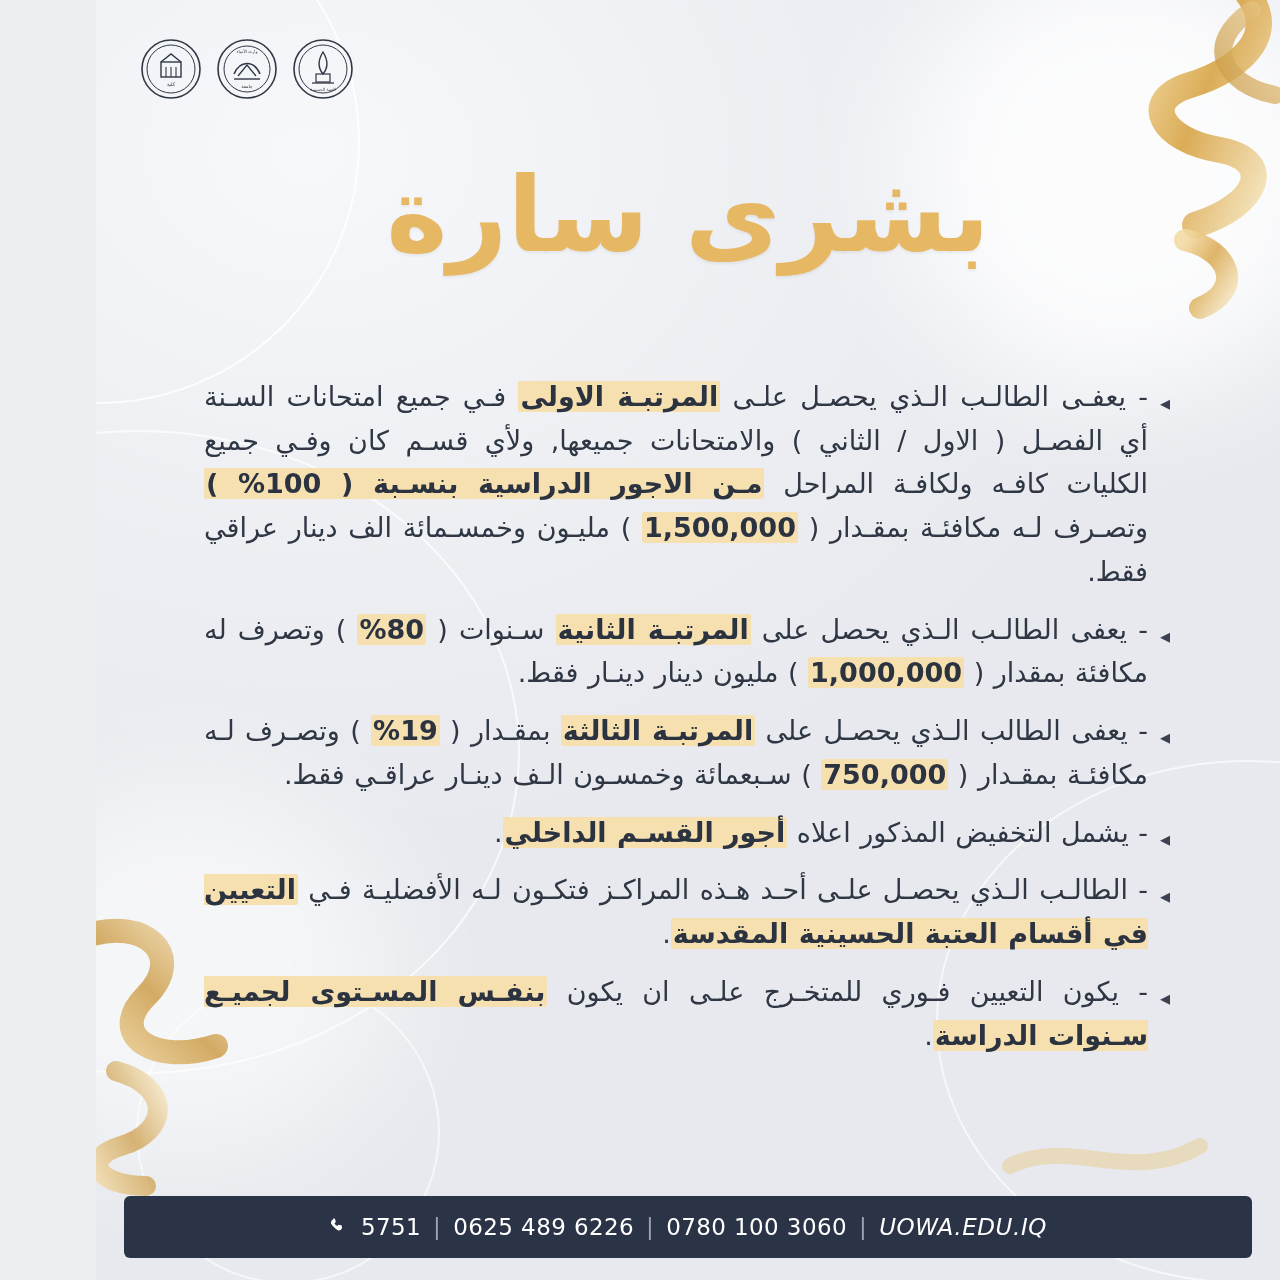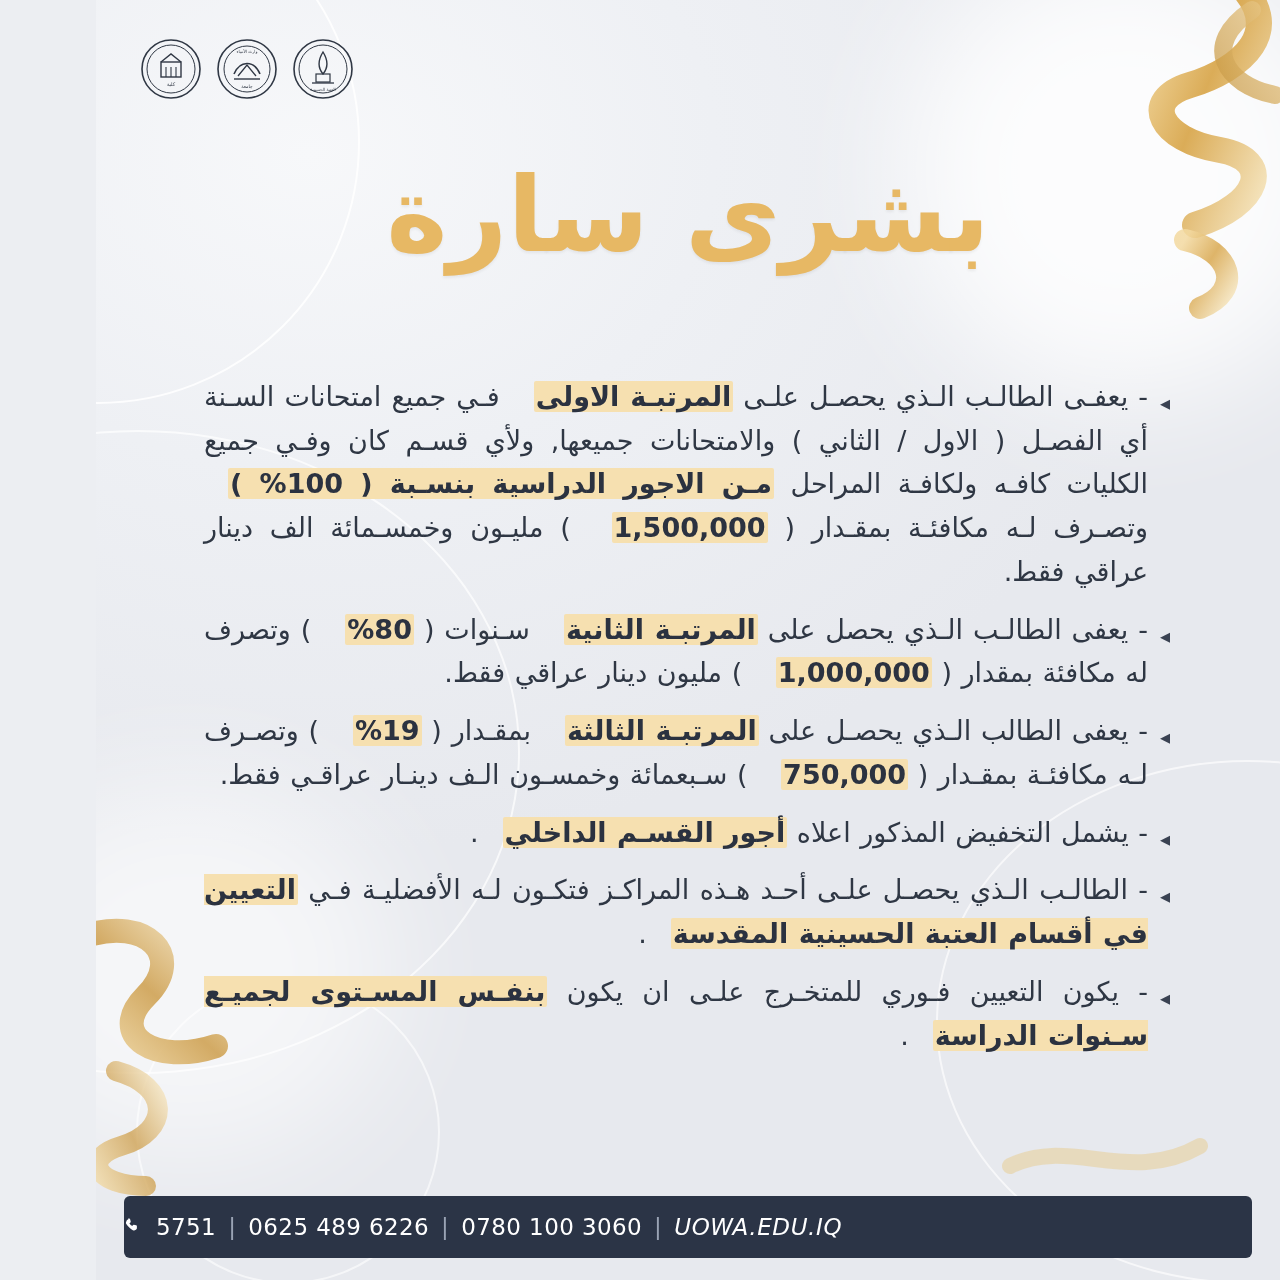--- a/index.html
+++ b/index.html
@@ -123,34 +123,34 @@
     text-align: justify;
     text-align-last: right;
     word-spacing: 1px;
   }
   .para .hl {
     background: #f6e0b0;
     font-weight: bold;
     color: #2b3240;
     padding: 0 2px;
     border-radius: 2px;
-    margin-left: 24px;
   }
 
   
   .footer {
     position: absolute;
     left: 28px;
     right: 28px;
     bottom: 22px;
     height: 62px;
     background: #2b3446;
     border-radius: 6px;
     display: flex;
     align-items: center;
+    justify-content: center;
     direction: ltr;
     color: #ffffff;
     font-size: 23px;
     letter-spacing: 0.4px;
   }
   .footer .sep {
     margin: 0 12px;
     color: #9aa3b4;
   }
   .footer .phone-icon {
@@ -253,21 +253,21 @@
 
   <div class="content">
 
     <div class="item">
       <div class="bullet">◂</div>
       <div class="para"><span>- يعفـى الطالـب الـذي يحصـل علـى </span><span class="hl">المرتبـة الاولى</span><span> فـي جميع امتحانات السـنة أي الفصـل ( الاول / الثاني ) والامتحانات جميعها, ولأي قسـم كان وفـي جميع الكليات كافـه ولكافـة المراحل </span><span class="hl">مـن الاجور الدراسية بنسـبة ( 100% )</span><span> وتصـرف لـه مكافئـة بمقـدار ( </span><span class="hl">1,500,000</span><span> ) مليـون وخمسـمائة الف دينار عراقي فقط.</span></div>
     </div>
 
     <div class="item">
       <div class="bullet">◂</div>
-      <div class="para"><span>- يعفى الطالـب الـذي يحصل على </span><span class="hl">المرتبـة الثانية</span><span> سـنوات ( </span><span class="hl">80%</span><span> ) وتصرف له مكافئة بمقدار ( </span><span class="hl">1,000,000</span><span> ) مليون دينار عراقي فقط.</span></div>
+      <div class="para"><span>- يعفى الطالـب الـذي يحصل على </span><span class="hl">المرتبـة الثانية</span><span> سـنوات ( </span><span class="hl">80%</span><span> ) وتصرف له مكافئة بمقدار ( </span><span class="hl">1,000,000</span><span> ) مليون دينار دينـار فقط.</span></div>
     </div>
 
     <div class="item">
       <div class="bullet">◂</div>
       <div class="para"><span>- يعفى الطالب الـذي يحصـل على </span><span class="hl">المرتبـة الثالثة</span><span> بمقـدار ( </span><span class="hl">19%</span><span> ) وتصـرف لـه مكافئـة بمقـدار ( </span><span class="hl">750,000</span><span> ) سـبعمائة وخمسـون الـف دينـار عراقـي فقط.</span></div>
     </div>
 
     <div class="item">
       <div class="bullet">◂</div>
       <div class="para"><span>- يشمل التخفيض المذكور اعلاه </span><span class="hl">أجور القسـم الداخلي</span><span>.</span></div>

